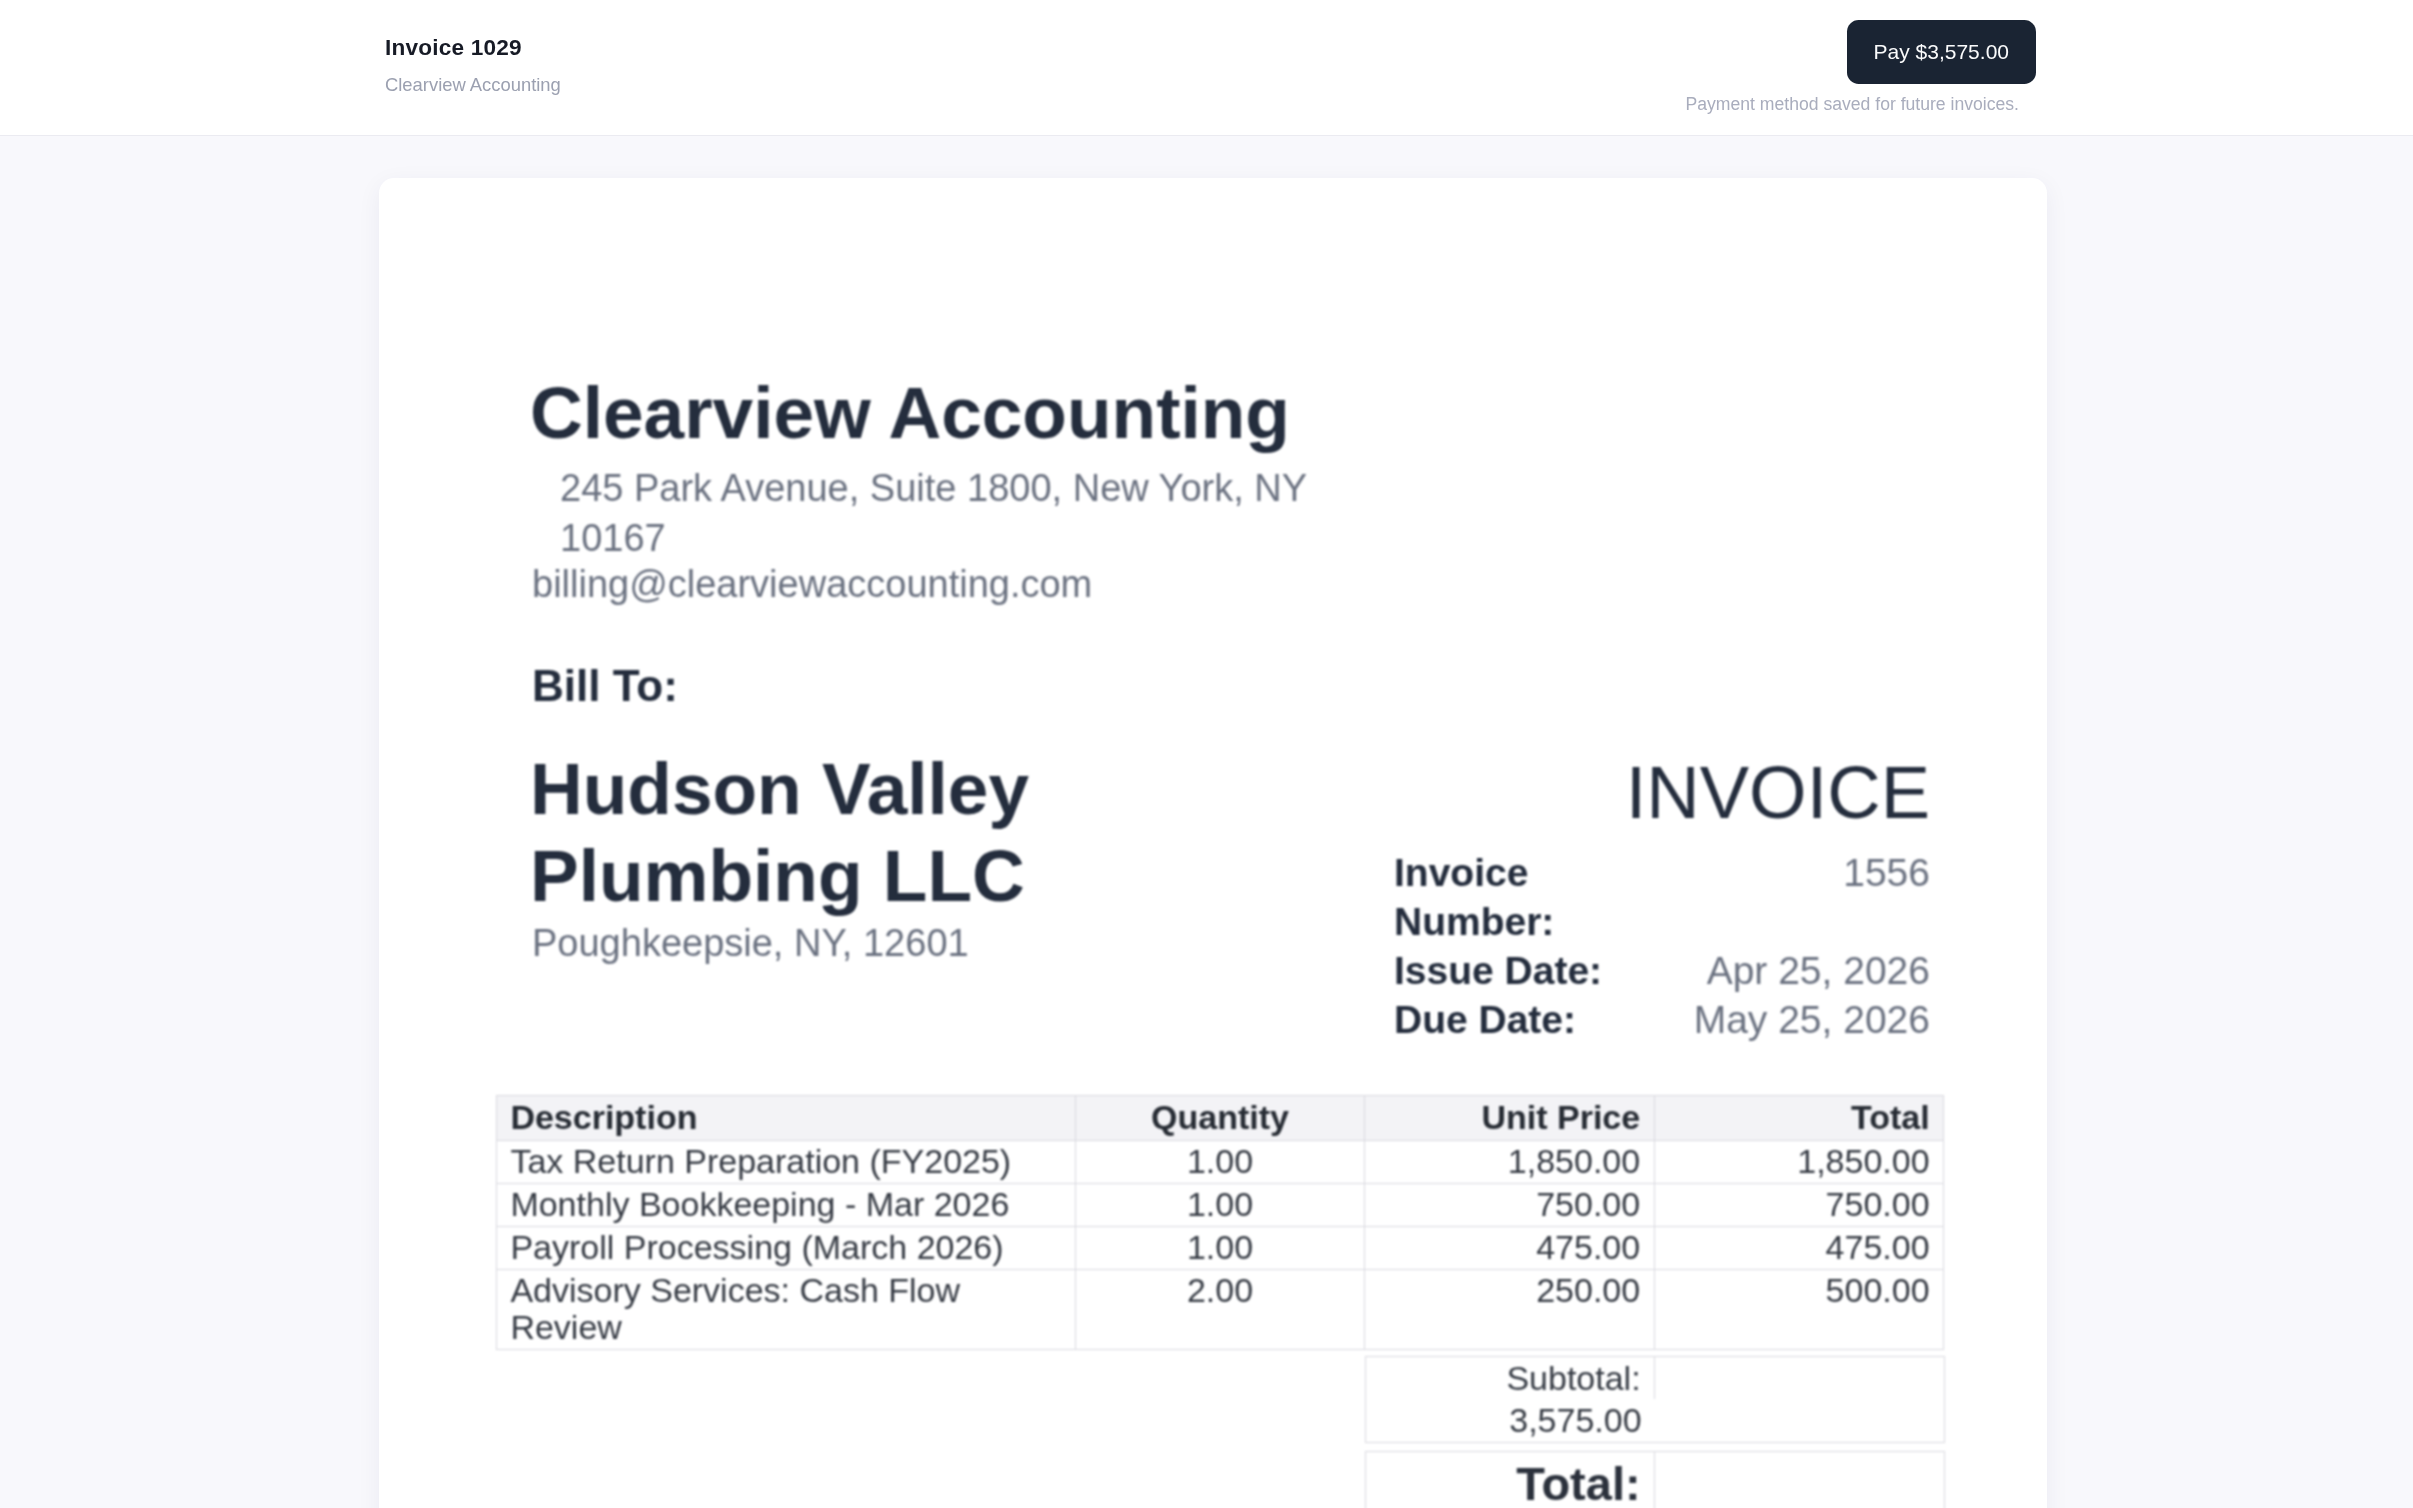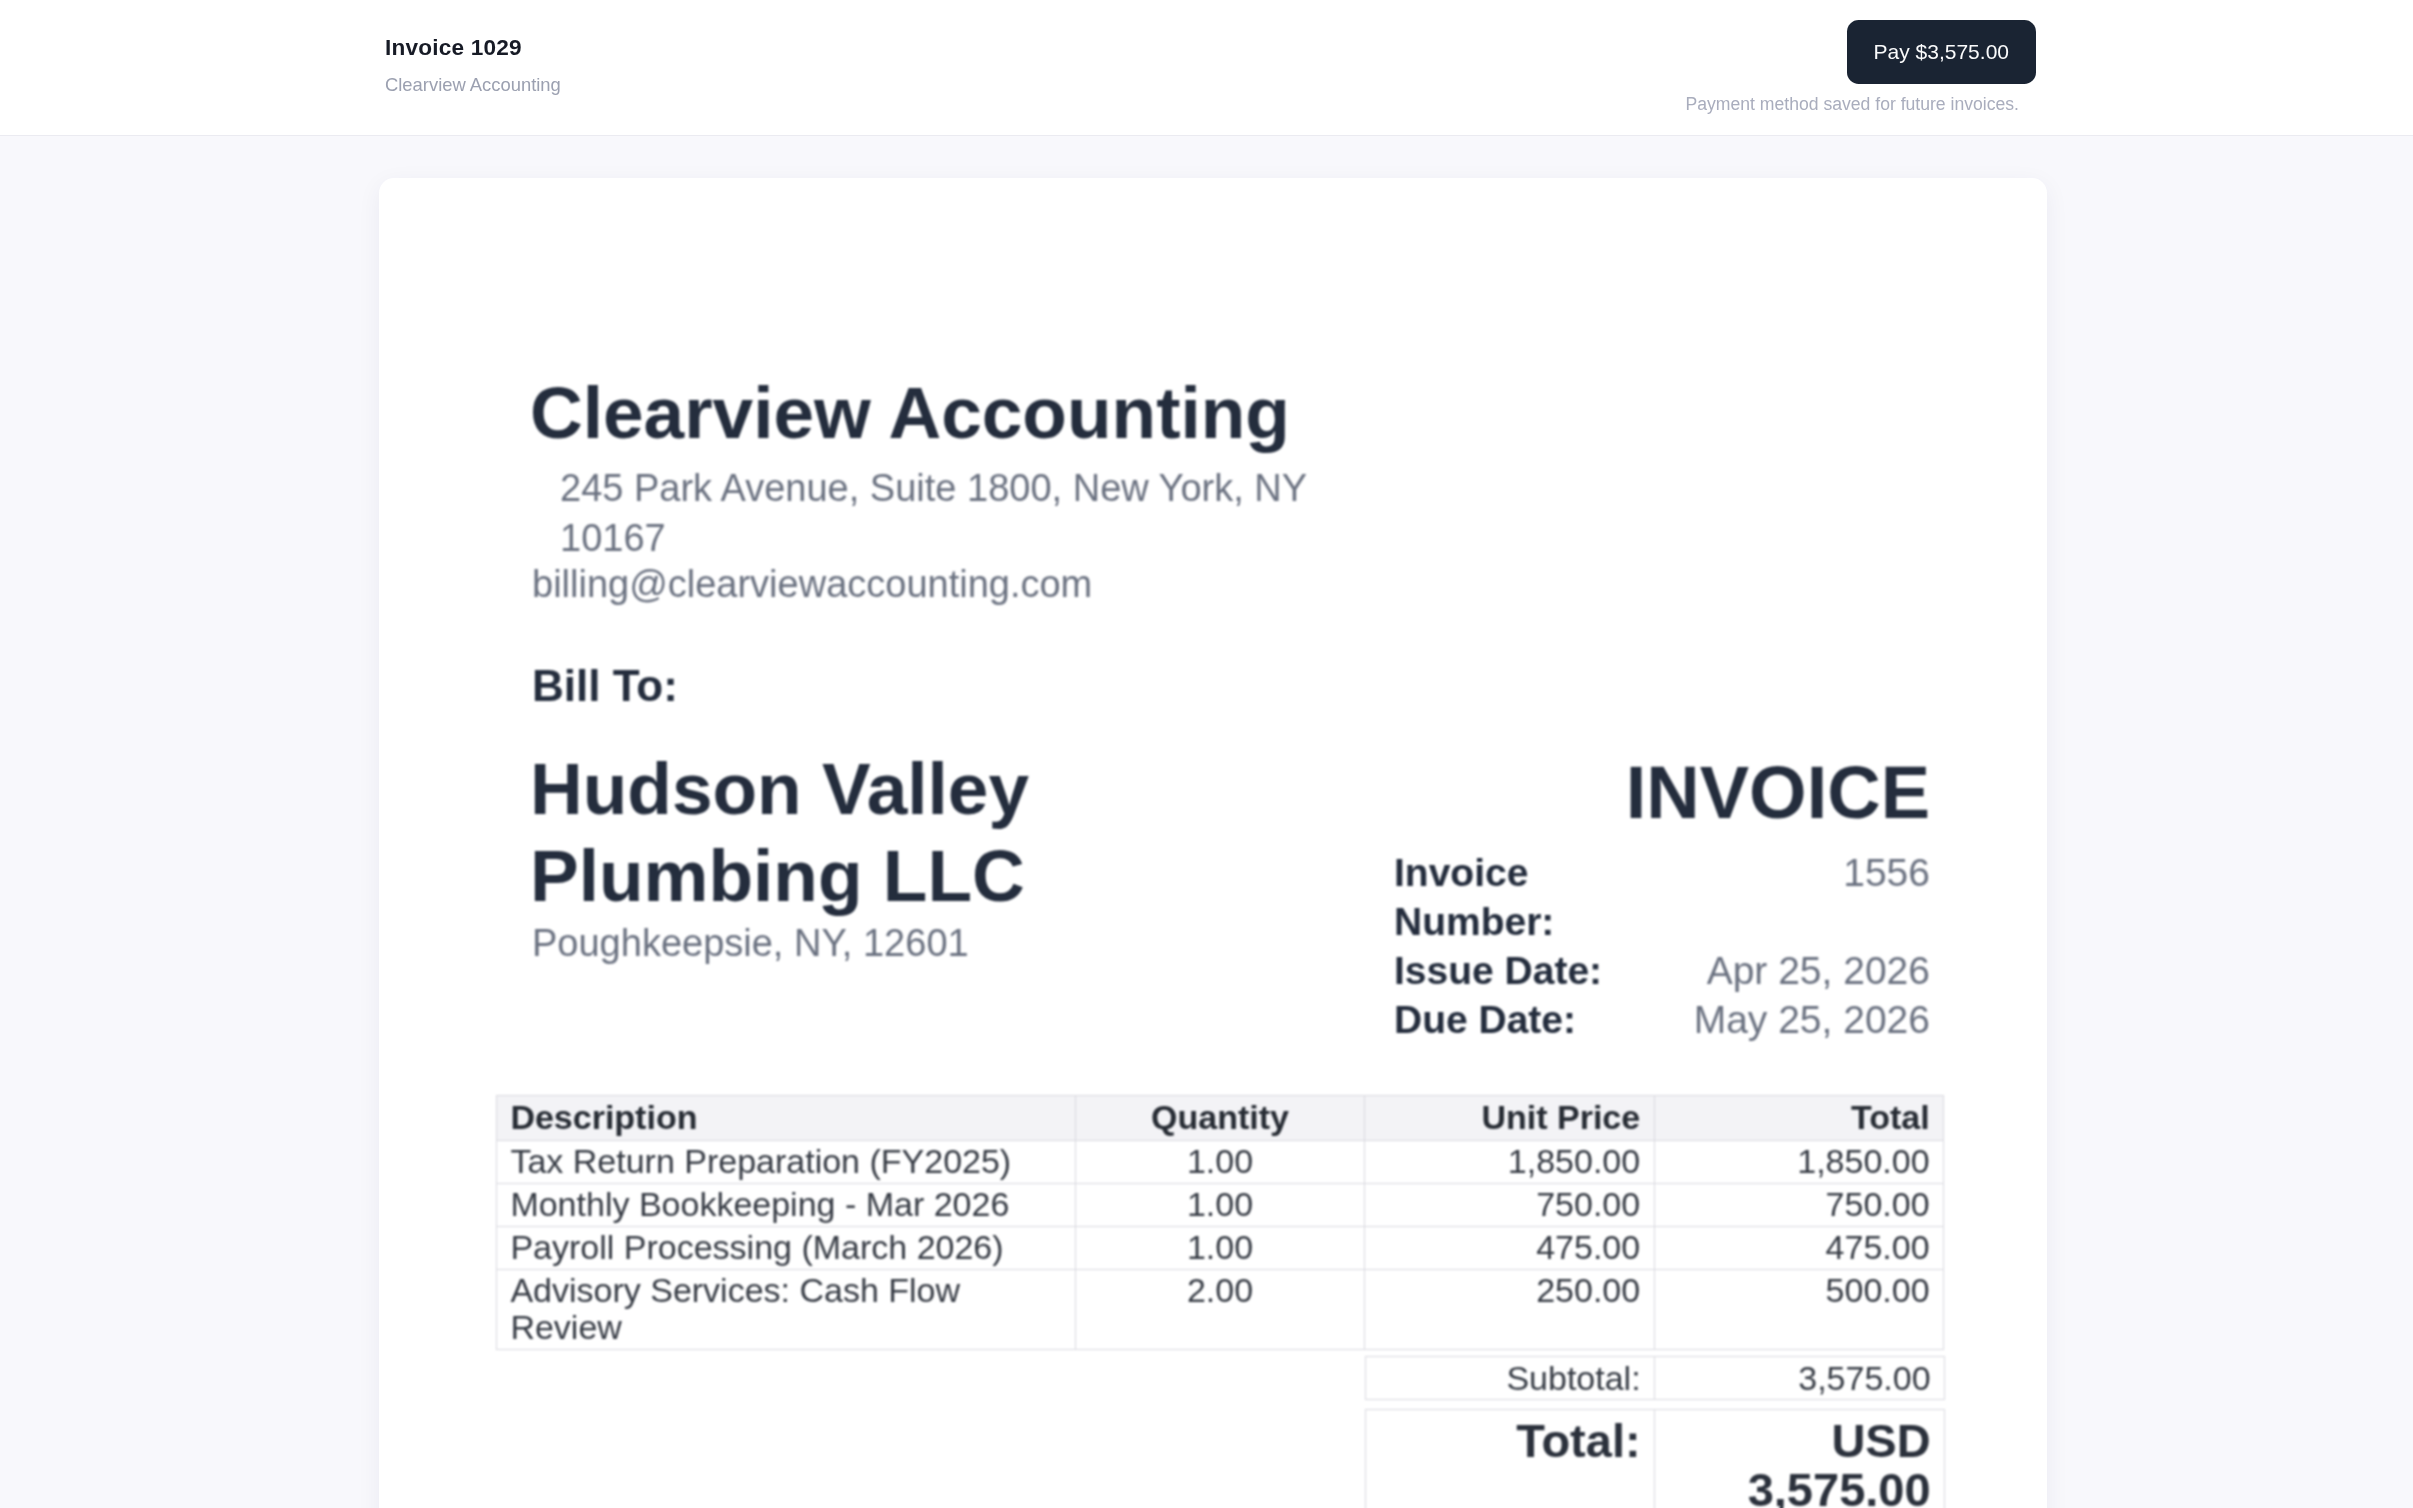--- a/index.html
+++ b/index.html
@@ -72,21 +72,21 @@
     position:absolute; left:151px; top:567px; max-width:553px;
     font-size:73px; font-weight:700; color:#242d3d; line-height:87px;
   }
   .billto-address {
     position:absolute; left:153px; top:742px;
     font-size:38px; color:#6a7180; line-height:47px;
   }
 
   .doc-title {
     position:absolute; right:117px; top:572px;
-    font-size:74px; font-weight:700; color:#242d3d;margin-left:28px;
+    font-size:74px; font-weight:400; color:#242d3d;margin-left:28px;
   }
   .meta {
     position:absolute; left:1015px; right:117px; top:670px;
     font-size:39px; line-height:49px;
   }
   .meta-row { display:flex; }
   .meta-label { width:251px; font-weight:700; color:#242d3d; }
   .meta-value { flex:1; text-align:right; color:#6a7180; }
 
   
@@ -105,21 +105,21 @@
     font-weight:700; color:#272c34; background:#f3f3f6;
     padding-top:3.4px; padding-bottom:3.4px;
   }
   .col-desc  { width:40%; text-align:left; }
   .col-qty   { width:20%; text-align:center; }
   .col-price { width:20%; text-align:right; }
   .col-total { width:20%; text-align:right; }
 
   
   .summary { position:absolute; left:986px; top:1178px; width:580px; }
-  .sum-row { display:flex; border:1.7px solid #d9d9df; background:#fff; }
+  .sum-row { display:flex; border:1.7px solid #d9d9df; background:#fff;flex-direction:column; }
   .sum-row + .sum-row { margin-top:8.4px; }
   .sum-cell { width:50%; text-align:right; padding:1.7px 13.4px; }
   .sum-cell.first { border-right:1.7px solid #d9d9df; }
   .subtotal-row { font-size:34px; line-height:39px; color:#363b44; }
   .total-row { font-size:47px; line-height:49px; font-weight:700; color:#2b313c; }
   .total-row .sum-cell { padding-top:6.7px; padding-bottom:6.7px; min-height:99px; }
 </style>
 </head>
 <body>
 

